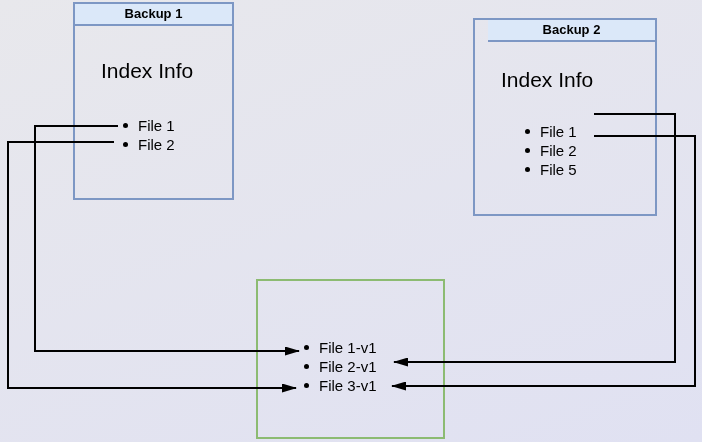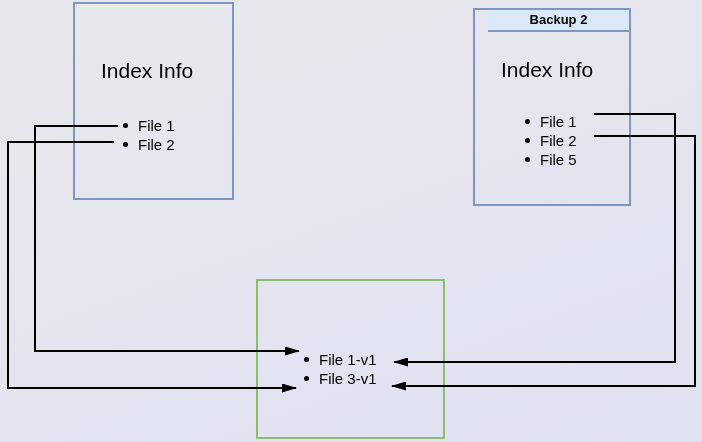--- a/index.html
+++ b/index.html
@@ -77,34 +77,37 @@
     stroke:var(--arrow);
     stroke-width:2;
   }
 </style>
 </head>
 <body>
 
 <div id="canvas">
 
   <div class="box blue" style="left:73px;top:2px;width:161px;height:198px;">
+    <div class="hdr">
+      <span>Backup 1</span>
+    </div>
     <div class="lbl" style="left:26px;top:55px;">Index Info</div>
     <ul class="flist" style="left:48px;top:112px;">
       <li>
         <span class="dot"></span>
         <span class="txt">File 1</span>
       </li>
       <li>
         <span class="dot"></span>
         <span class="txt">File 2</span>
       </li>
     </ul>
   </div>
 
-  <div class="box blue" style="left:473px;top:8px;width:158px;height:198px;padding-left:13px;">
+  <div class="box blue" style="left:473px;top:18px;width:184px;height:198px;padding-left:13px;">
     <div class="hdr">
       <span>Backup 2</span>
     </div>
     <div class="lbl" style="left:26px;top:48px;">Index Info</div>
     <ul class="flist" style="left:50px;top:102px;">
       <li>
         <span class="dot"></span>
         <span class="txt">File 1</span>
       </li>
       <li>
@@ -112,24 +115,28 @@
         <span class="txt">File 2</span>
       </li>
       <li>
         <span class="dot"></span>
         <span class="txt">File 5</span>
       </li>
     </ul>
   </div>
 
   <div class="box green" style="left:256px;top:279px;width:189px;height:160px;">
-    <ul class="flist" style="left:46px;top:69px;">
+    <ul class="flist" style="left:46px;top:57px;">
       <li>
         <span class="dot"></span>
         <span class="txt">File 1-v1</span>
+      </li>
+      <li>
+        <span class="dot"></span>
+        <span class="txt">File 2-v1</span>
       </li>
       <li>
         <span class="dot"></span>
         <span class="txt">File 3-v1</span>
       </li>
     </ul>
   </div>
 
   <svg class="wires" viewBox="0 0 702 442" xmlns="http://www.w3.org/2000/svg">
     <defs>

